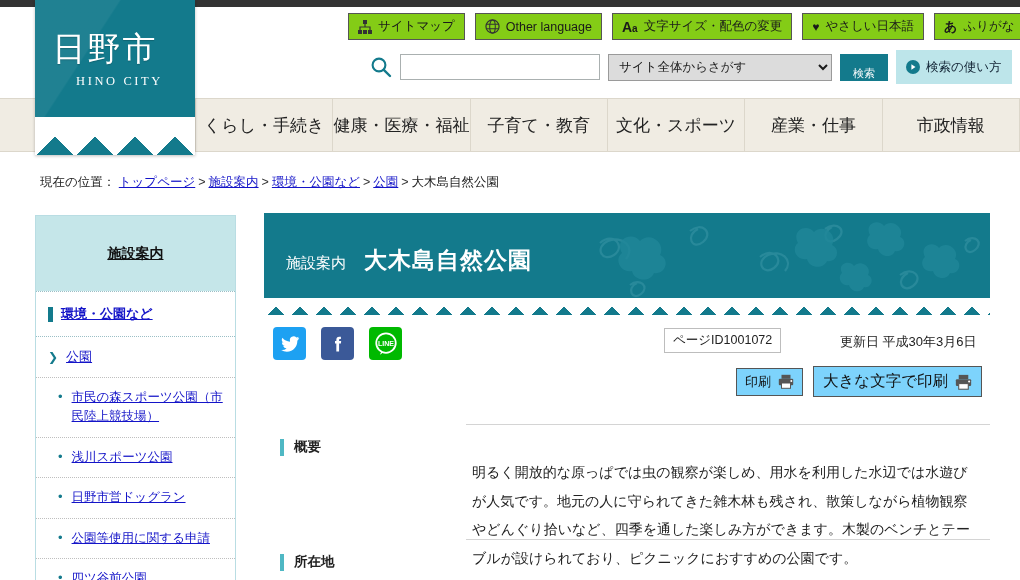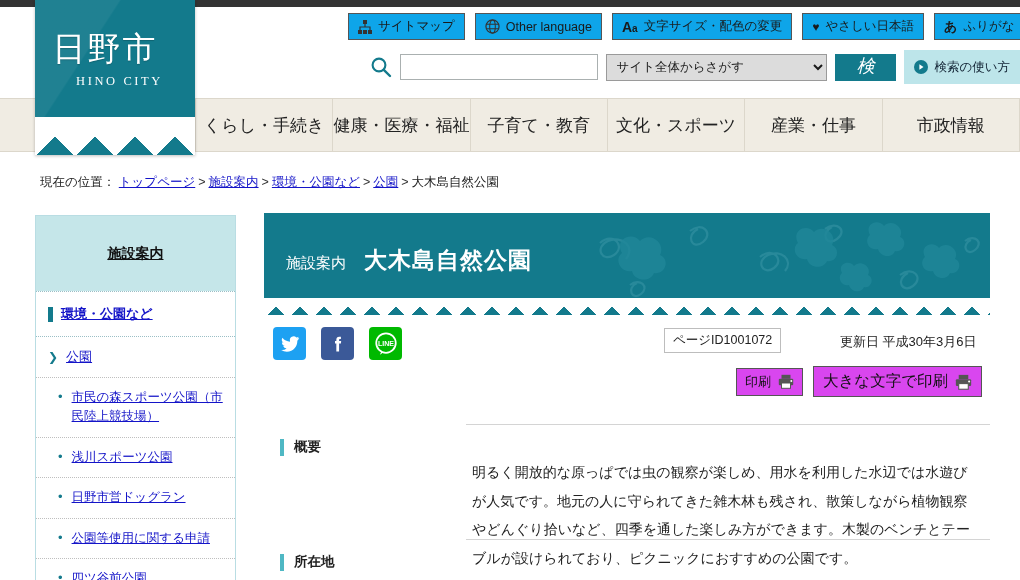--- a/index.html
+++ b/index.html
@@ -49,21 +49,21 @@
       linear-gradient(225deg, #fff 50%, transparent 50.5%) 0 100% / 40px 38px repeat-x;
   }
 
   
   .tools {
     position: absolute; left: 348px; top: 13px;
     display: flex; gap: 10px; align-items: center;
   }
   .tool {
     display: flex; align-items: center; gap: 6px;
-    border: 1px solid #555; background: #0ea5e9;
+    border: 1px solid #555; background: #84cc16;
     height: 27px; padding: 0 9px;
     font-size: 12.5px; color: #1a1a1a; white-space: nowrap; cursor: pointer;
   }
   .ic { display: inline-block; line-height: 0; }
 
   
   .searchrow {
     position: absolute; left: 370px; top: 50px;
     display: flex; align-items: center; gap: 8px;
   }
@@ -72,22 +72,22 @@
     width: 200px; height: 26px; border: 1px solid #aab0b0; background: #fff;
     font-size: 12px; padding: 0 6px; color: #222;
     font-family: "Liberation Sans", sans-serif;
   }
   .search-select {
     width: 224px; height: 27px; border: 1px solid #9a9a9a; background: #dcdcdc;
     font-size: 12.5px; padding: 0 6px; color: #1a1a1a;
     font-family: "Liberation Sans", sans-serif;
   }
   .search-btn {
-    height: 27px; padding: 0 13px; border: none; background: #137a8c; color: #fff;
-    font-size: 18px; cursor: pointer; font-family: "Liberation Sans", sans-serif; font-style: italic;
+    height: 27px; padding: 12px 13px; border: none; background: #137a8c; color: #fff;
+    font-size: 11px; cursor: pointer; font-family: "Liberation Sans", sans-serif;
   }
   .search-help {
     height: 27px; padding: 17px 10px; background: #bde5ea; color: #123;
     font-size: 12.5px; display: flex; align-items: center; gap: 6px; cursor: pointer;
     white-space: nowrap;
   }
 
   
   .gnav {
     position: absolute; left: 0; top: 98px; width: 1020px; height: 54px;
@@ -163,21 +163,21 @@
 
   .pid {
     position: absolute; left: 664px; top: 328px;
     border: 1px solid #bdbdbd; background: #fff; padding: 3px 8px;
     font-size: 12.5px; color: #222;
   }
   .upd { position: absolute; left: 840px; top: 333px; font-size: 13px; color: #222; }
 
   .printrow { position: absolute; left: 736px; top: 366px; display: flex; gap: 10px; align-items: center; }
   .pbtn {
-    border: 1px solid #555; background: #d946ef; display: flex; align-items: center; gap: 7px;
+    border: 1px solid #555; background: #7dd3fc; display: flex; align-items: center; gap: 7px;
     padding: 4px 8px; font-size: 13px; color: #111; cursor: pointer; white-space: nowrap;
   }
   .pbtn.big { font-size: 15.5px; padding: 4px 9px; }
 
   
   .crow { position: absolute; left: 280px; width: 710px; }
   .crow .rule { position: absolute; left: 186px; top: 0; width: 524px; height: 1px; background: #d4d4d4; }
   .clabel {
     position: absolute; left: 0; top: 14px; display: flex; align-items: flex-start; gap: 10px;
   }

